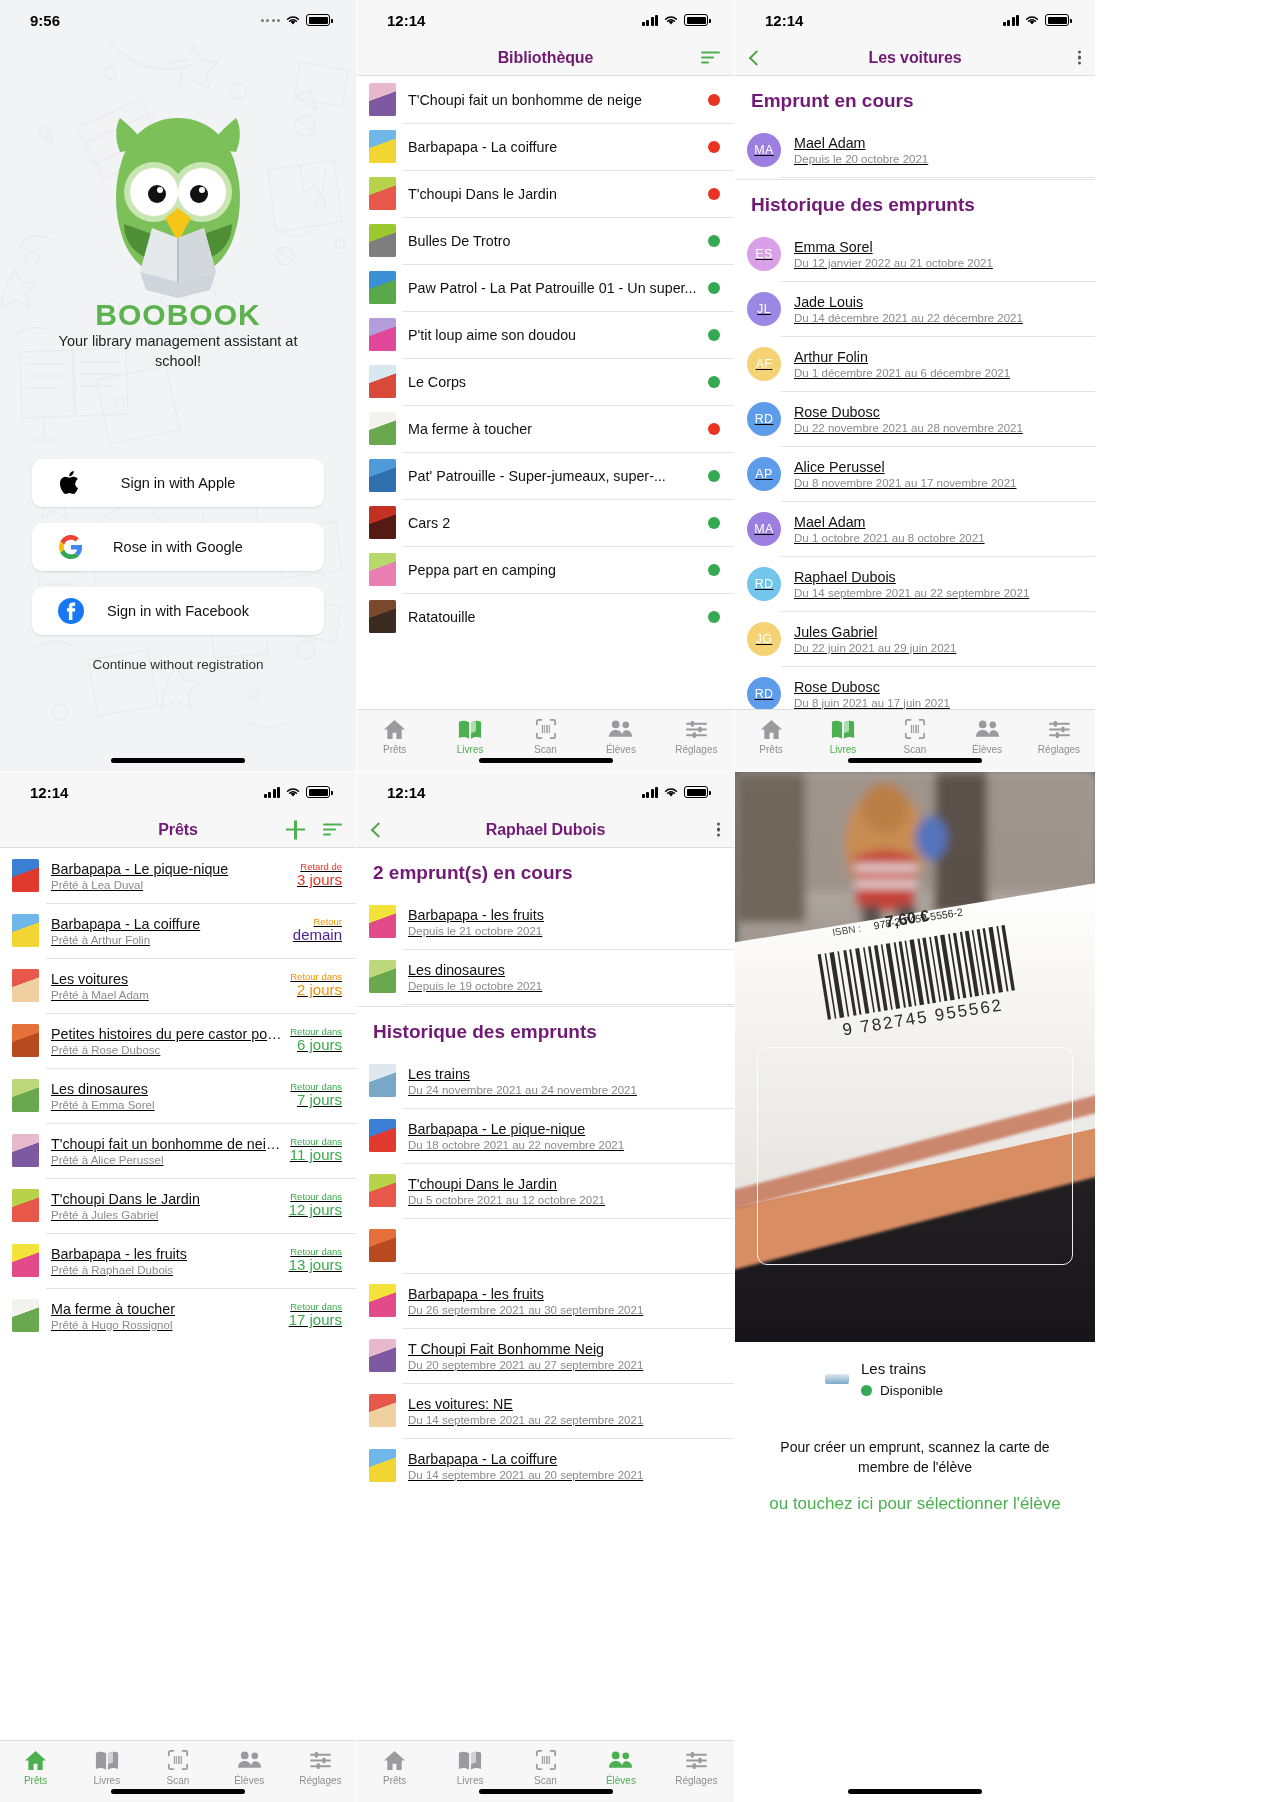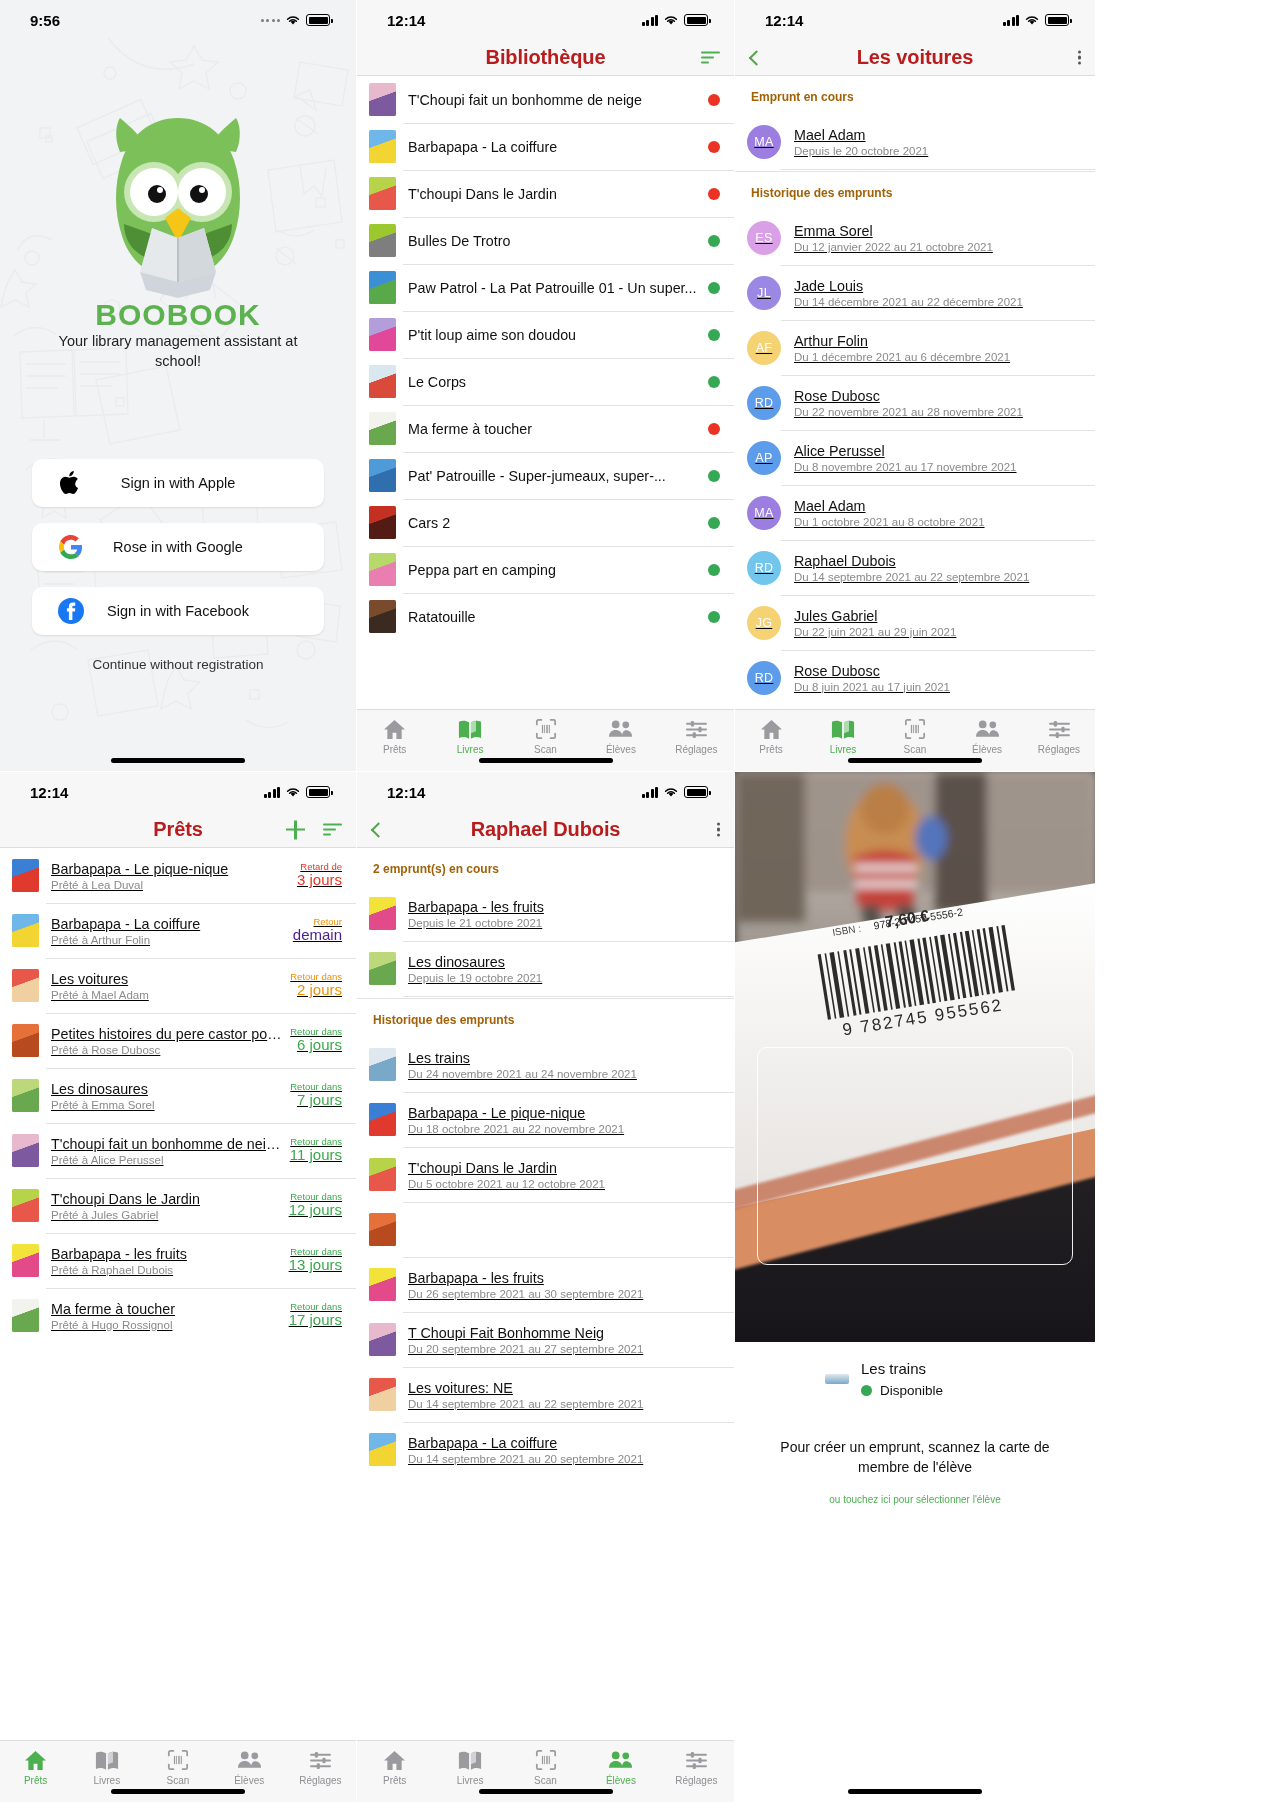--- a/index.html
+++ b/index.html
@@ -35,21 +35,21 @@
   .batt { width:24px;height:12px;border:1.4px solid #000;border-radius:3px;position:relative;padding:1.5px;}
   .batt::after{content:"";position:absolute;right:-3.5px;top:3.5px;width:2px;height:4px;background:#000;border-radius:0 1px 1px 0;}
   .batt i{display:block;height:100%;width:100%;background:#000;border-radius:1px;}
 
   
   .navbar {
     height:36px; background:#f7f7f7; display:flex; align-items:center;
     justify-content:center; position:relative;
     border-bottom:0.5px solid #dcdcdc;
   }
-  .navtitle { font-size:20px; font-weight:bold; color:#b91c1c; letter-spacing:-.1px;}
+  .navtitle { font-size:16px; font-weight:bold; color:#701a75; letter-spacing:-.1px;}
   .nav-left { position:absolute; left:16px; top:50%; transform:translateY(-50%);
      display:flex; align-items:center;}
   .nav-right { position:absolute; right:14px; top:50%; transform:translateY(-50%);
      display:flex; align-items:center; gap:18px;}
   .chev-back { width:11px;height:11px;border-left:2.4px solid #56a34c;
       border-bottom:2.4px solid #56a34c; transform:rotate(45deg); }
   .sorticon { display:flex;flex-direction:column;gap:3px;align-items:flex-start;}
   .sorticon i{display:block;height:2.3px;background:#4caf50;border-radius:1px;}
   .sorticon i:nth-child(1){width:19px}.sorticon i:nth-child(2){width:13px}.sorticon i:nth-child(3){width:8px}
   .plusicon{position:relative;width:19px;height:19px;}
@@ -68,21 +68,21 @@
      background:#cfd3d6;overflow:hidden;position:relative;}
   .row-main{flex:1;min-width:0;}
   .row-title{font-size:14.3px;color:#111;white-space:nowrap;overflow:hidden;text-overflow:ellipsis;}
   .row-sub{font-size:11.5px;color:#8a8a8e;margin-top:2px;white-space:nowrap;overflow:hidden;text-overflow:ellipsis;}
   .statusdot{width:12px;height:12px;border-radius:50%;flex:none;margin-left:8px;}
   .right-stack{text-align:right;flex:none;margin-left:8px;line-height:1.12;}
   .right-label{font-size:9.5px;display:block;}
   .right-value{font-size:15px;font-weight:500;display:block;}
 
   
-  .sechead{font-size:12px;font-weight:bold;color:#a16207;padding:14px 16px 10px 16px;}
+  .sechead{font-size:19px;font-weight:bold;color:#701a75;padding:14px 16px 10px 16px;}
   .sep{height:1px;background:#e2e2e2;margin:2px 0 0 0;}
 
   
   .avatar{width:34px;height:34px;border-radius:50%;flex:none;margin-right:13px;
       display:flex;align-items:center;justify-content:center;color:#fff;
       font-size:12.5px;font-weight:500;letter-spacing:.3px;}
 
   
   .tabbar{position:absolute;left:0;right:0;bottom:0;height:62px;background:#f7f7f7;
      border-top:0.5px solid #dcdcdc;display:flex;align-items:flex-start;padding-top:8px;}
@@ -111,21 +111,21 @@
   .cam{position:absolute;left:0;right:0;top:0;height:570px;overflow:hidden;background:#111;}
   .camscene{position:absolute;inset:0;}
   .reticle{position:absolute;left:22px;right:22px;top:275px;height:218px;
      border:1.6px solid rgba(255,255,255,.92);border-radius:10px;}
   .scanfoot{position:absolute;left:0;right:0;top:570px;bottom:0;background:#fff;}
   .book-row{display:flex;align-items:center;gap:12px;padding:18px 0 0 90px;}
   .availrow{display:flex;align-items:center;gap:8px;margin-top:6px;}
   .availdot{width:11px;height:11px;border-radius:50%;background:#34a853;}
   .scanhint{text-align:center;font-size:14px;color:#111;line-height:1.42;
       padding:40px 42px 0 42px;}
-  .scanlink{text-align:center;font-size:10px;color:#4caf50;margin-top:16px;}
+  .scanlink{text-align:center;font-size:17px;color:#4caf50;margin-top:16px;}
 </style>
 </head>
 <body>
 
 <div class="grid">
 
 <div class="phone">
   <div class="splash">
     <svg class="doodle" viewBox="0 0 356 771" preserveAspectRatio="none">
       <g fill="none" stroke="#e1e4e6" stroke-width="1.4">

